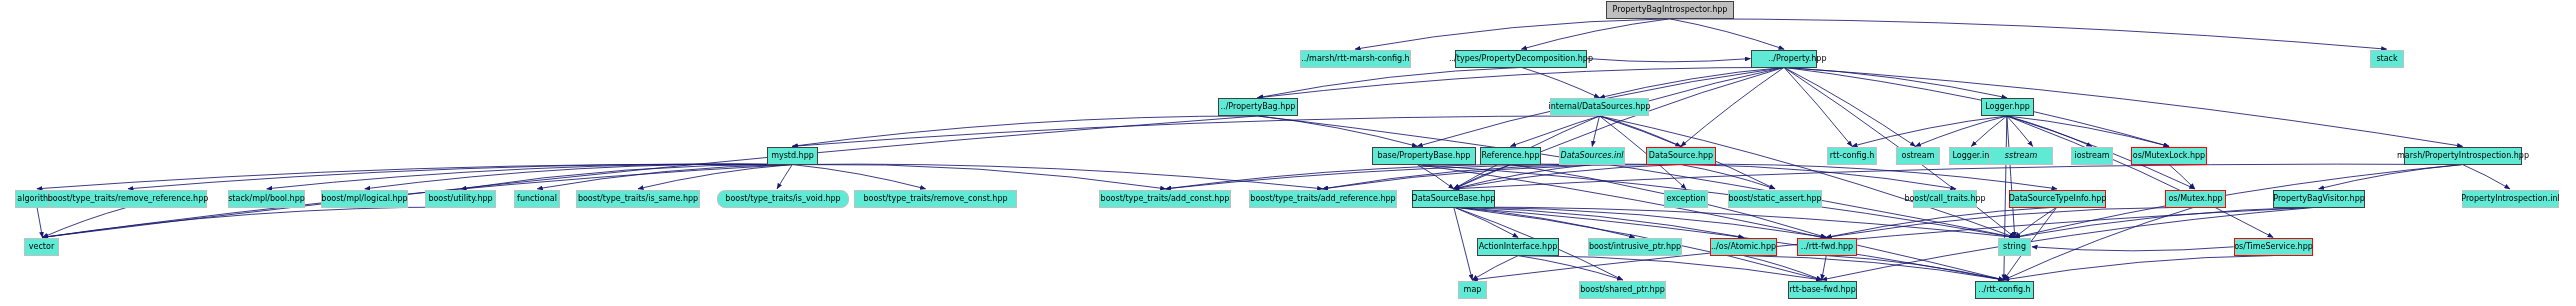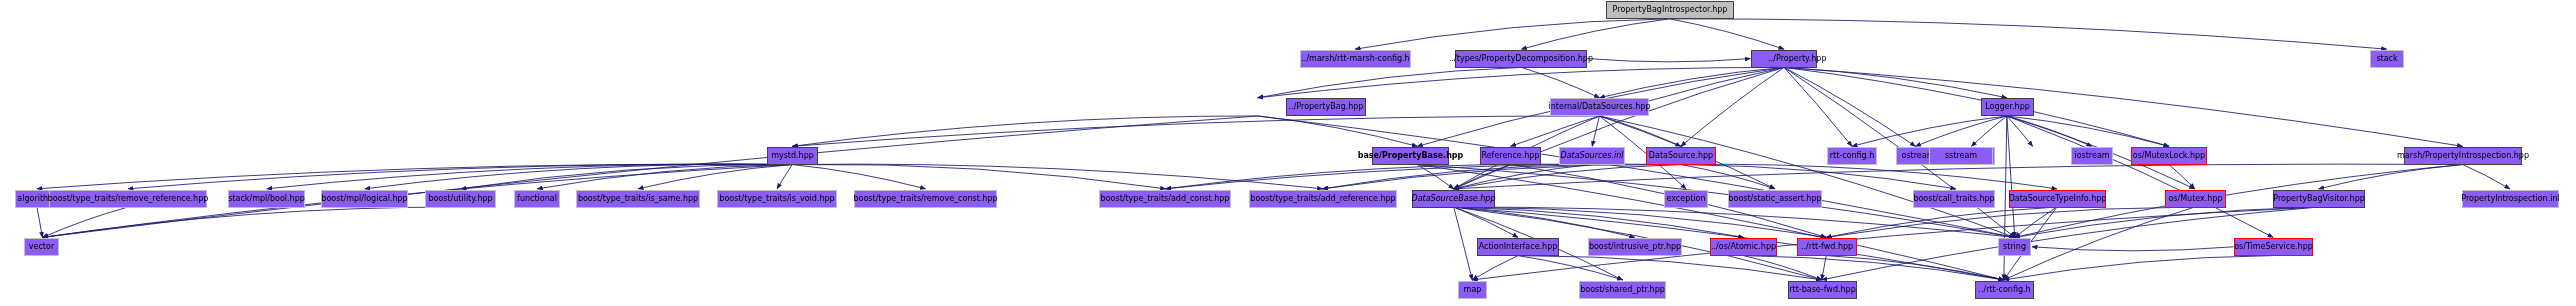--- a/index.html
+++ b/index.html
@@ -1,20 +1,20 @@
 <!DOCTYPE html>
 <html style="font-size:9.7px"><head>
 <meta charset="utf-8">
 <style>
   html,body{margin:0;padding:0;background:#ffffff;}
   #canvas{position:relative;width:2576px;height:306px;background:#ffffff;
           font-family:"DejaVu Sans","Liberation Sans",sans-serif;overflow:hidden;}
   #edges{position:absolute;left:0;top:0;width:2576px;height:306px;pointer-events:none;}
   .node{position:absolute;box-sizing:border-box;display:flex;align-items:center;
-        justify-content:center;white-space:nowrap;background:#8b5cf6;
+        justify-content:center;white-space:nowrap;background:#5eead4;
         border:0.6px solid #c0c0c0;color:#000000;font-size:8px;line-height:1;
         height:17.6px;padding:0 4.3px;border-radius:0;}
   .node.bold{border:1.2px solid #404040;}
   .node.red{border:0.6px solid #ff0000;}
   .node.root{background:#bfbfbf;border:0.6px solid #404040;}
 </style>
 </head>
 <body>
 
 <div id="canvas">
@@ -136,54 +136,54 @@
       </div>
       <div class="node bold" style="left: 1455px; top: 50px; width: 132px;">
         <span>../types/PropertyDecomposition.hpp</span>
       </div>
       <div class="node bold" style="left: 1751px; top: 50px; width: 66px; padding-left: 31px;">
         <span>../Property.hpp</span>
       </div>
       <div class="node" style="left: 2370px; top: 50px; width: 34px;">
         <span>stack</span>
       </div>
-      <div class="node bold" style="left: 1286px; top: 98px; width: 80px;">
+      <div class="node bold" style="left: 1218px; top: 98px; width: 80px;">
         <span>../PropertyBag.hpp</span>
       </div>
       <div class="node" style="left: 1550px; top: 98px; width: 99px;">
         <span>internal/DataSources.hpp</span>
       </div>
       <div class="node bold" style="left: 1981px; top: 98px; width: 53px;">
         <span>Logger.hpp</span>
       </div>
       <div class="node bold" style="left: 767px; top: 147px; width: 51px;">
         <span>mystd.hpp</span>
       </div>
-      <div class="node bold" style="left: 1372px; top: 147px; width: 77px; font-weight: bold;">
+      <div class="node bold" style="left: 1372px; top: 147px; width: 104px;">
         <span>base/PropertyBase.hpp</span>
       </div>
       <div class="node bold" style="left: 1480px; top: 147px; width: 61px;">
         <span>Reference.hpp</span>
       </div>
       <div class="node" style="left: 1559px; top: 147px; width: 66px; font-style: italic;">
         <span>DataSources.inl</span>
       </div>
       <div class="node red" style="left: 1646px; top: 147px; width: 70px;">
         <span>DataSource.hpp</span>
       </div>
       <div class="node" style="left: 1827px; top: 147px; width: 50px;">
         <span>rtt-config.h</span>
       </div>
       <div class="node" style="left: 1896px; top: 147px; width: 44px;">
         <span>ostream</span>
       </div>
       <div class="node" style="left: 1949px; top: 147px; width: 46px;">
         <span>Logger.inl</span>
       </div>
-      <div class="node" style="left: 1929px; top: 147px; width: 64px;">
+      <div class="node" style="left: 1989px; top: 147px; width: 64px; font-style: italic;">
         <span>sstream</span>
       </div>
       <div class="node" style="left: 2071px; top: 147px; width: 42px;">
         <span>iostream</span>
       </div>
       <div class="node red" style="left: 2131px; top: 147px; width: 76px;">
         <span>os/MutexLock.hpp</span>
       </div>
       <div class="node bold" style="left: 2404px; top: 147px; width: 118px;">
         <span>marsh/PropertyIntrospection.hpp</span>
@@ -202,42 +202,42 @@
       </div>
       <div class="node" style="left: 425px; top: 190px; width: 71px;">
         <span>boost/utility.hpp</span>
       </div>
       <div class="node" style="left: 514px; top: 190px; width: 46px;">
         <span>functional</span>
       </div>
       <div class="node" style="left: 576px; top: 190px; width: 124px;">
         <span>boost/type_traits/is_same.hpp</span>
       </div>
-      <div class="node" style="left: 717px; top: 190px; width: 120px;">
+      <div class="node" style="left: 717px; top: 190px; width: 132px; border-radius: 8px;">
         <span>boost/type_traits/is_void.hpp</span>
       </div>
-      <div class="node" style="left: 854px; top: 190px; width: 143px; justify-content: center;">
+      <div class="node" style="left: 854px; top: 190px; width: 163px; justify-content: center;">
         <span>boost/type_traits/remove_const.hpp</span>
       </div>
       <div class="node" style="left: 1099px; top: 190px; width: 132px;">
         <span>boost/type_traits/add_const.hpp</span>
       </div>
       <div class="node" style="left: 1249px; top: 190px; width: 148px;">
         <span>boost/type_traits/add_reference.hpp</span>
       </div>
-      <div class="node bold" style="left: 1412px; top: 190px; width: 83px; font-style: italic;">
+      <div class="node bold" style="left: 1412px; top: 190px; width: 83px;">
         <span>DataSourceBase.hpp</span>
       </div>
       <div class="node" style="left: 1664px; top: 190px; width: 44px;">
         <span>exception</span>
       </div>
       <div class="node" style="left: 1728px; top: 190px; width: 94px;">
         <span>boost/static_assert.hpp</span>
       </div>
-      <div class="node" style="left: 1913px; top: 190px; width: 82px;">
+      <div class="node" style="left: 1913px; top: 190px; width: 64px;">
         <span>boost/call_traits.hpp</span>
       </div>
       <div class="node red" style="left: 2009px; top: 190px; width: 97px;">
         <span>DataSourceTypeInfo.hpp</span>
       </div>
       <div class="node red" style="left: 2165px; top: 190px; width: 61px;">
         <span>os/Mutex.hpp</span>
       </div>
       <div class="node bold" style="left: 2273px; top: 190px; width: 92px;">
         <span>PropertyBagVisitor.hpp</span>

